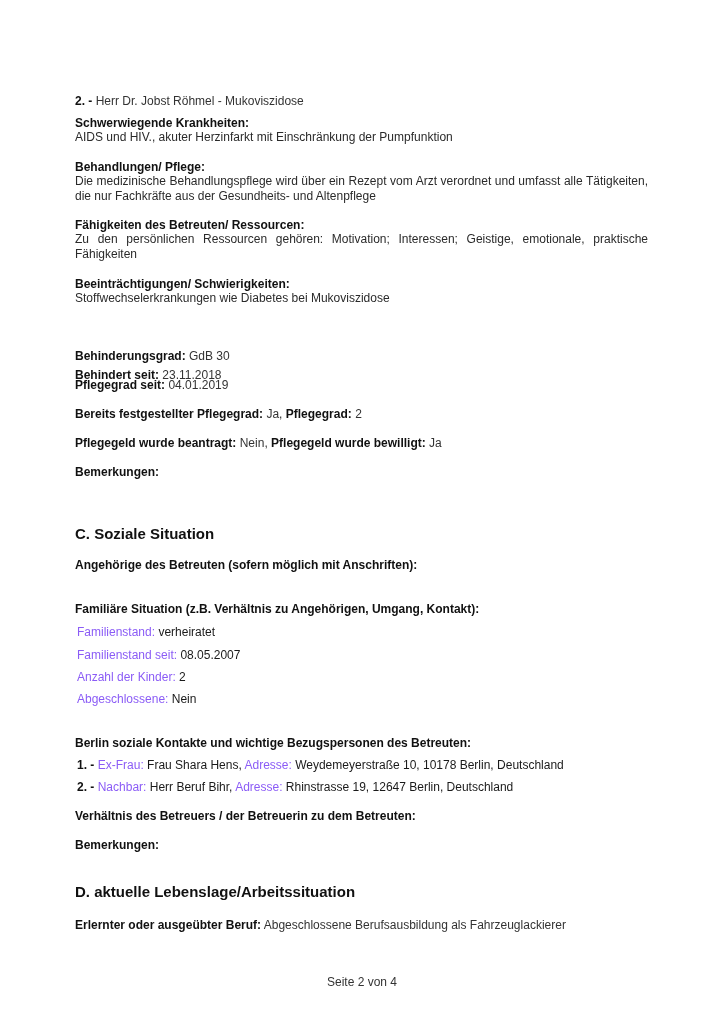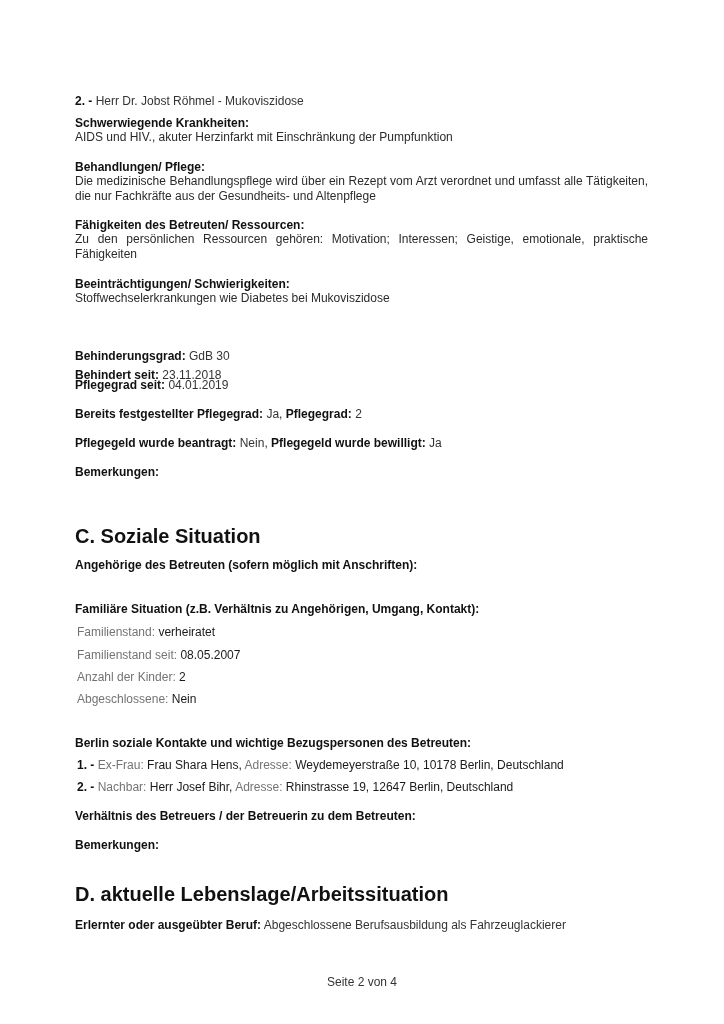--- a/index.html
+++ b/index.html
@@ -2,24 +2,24 @@
 <html><head>
 <meta charset="utf-8">
 <style>
   html, body { margin: 0; padding: 0; background: #ffffff; }
   body { width: 724px; height: 1024px; position: relative; overflow: hidden;
          font-family: "Liberation Sans", sans-serif; color: #1a1a1a; font-size: 12px; }
   .page { position: absolute; left: 75px; top: 0; width: 573px; }
   .abs { position: absolute; left: 0; white-space: nowrap; }
   .b { font-weight: bold; color: #111; }
   .v { color: #333; }
-  .grey { color: #737373; }
+  .grey { color: #8b5cf6; }
   .dark { color: #1a1a1a; }
   .para { position: absolute; left: 0; width: 573px; line-height: 15px; text-align: justify; color: #2a2a2a; }
-  .h2 { font-size: 20px; font-weight: bold; color: #111; }
+  .h2 { font-size: 15px; font-weight: bold; color: #111; }
   .footer { position: absolute; top: 975px; left: 0; width: 724px; text-align: center; color: #333; font-size: 12px; }
   .num { font-weight: bold; color: #111; }
 </style>
 </head>
 <body>
 
 <div class="page">
 
   <div class="abs" style="top:94px;">
     <span class="num">2.</span>
@@ -100,21 +100,21 @@
     <span class="num">-</span>
     <span class="grey">Ex-Frau:</span>
     <span class="dark">Frau Shara Hens,</span>
     <span class="grey">Adresse:</span>
     <span class="dark">Weydemeyerstraße 10, 10178 Berlin, Deutschland</span>
   </div>
   <div class="abs" style="top:780px; left:2px;">
     <span class="num">2.</span>
     <span class="num">-</span>
     <span class="grey">Nachbar:</span>
-    <span class="dark">Herr Josef Bihr,</span>
+    <span class="dark">Herr Beruf Bihr,</span>
     <span class="grey">Adresse:</span>
     <span class="dark">Rhinstrasse 19, 12647 Berlin, Deutschland</span>
   </div>
 
   <div class="abs b" style="top:809px;">Verhältnis des Betreuers / der Betreuerin zu dem Betreuten:</div>
   <div class="abs b" style="top:838px;">Bemerkungen:</div>
 
   <div class="abs h2" style="top:883px;">D. aktuelle Lebenslage/Arbeitssituation</div>
 
   <div class="abs" style="top:918px;">

